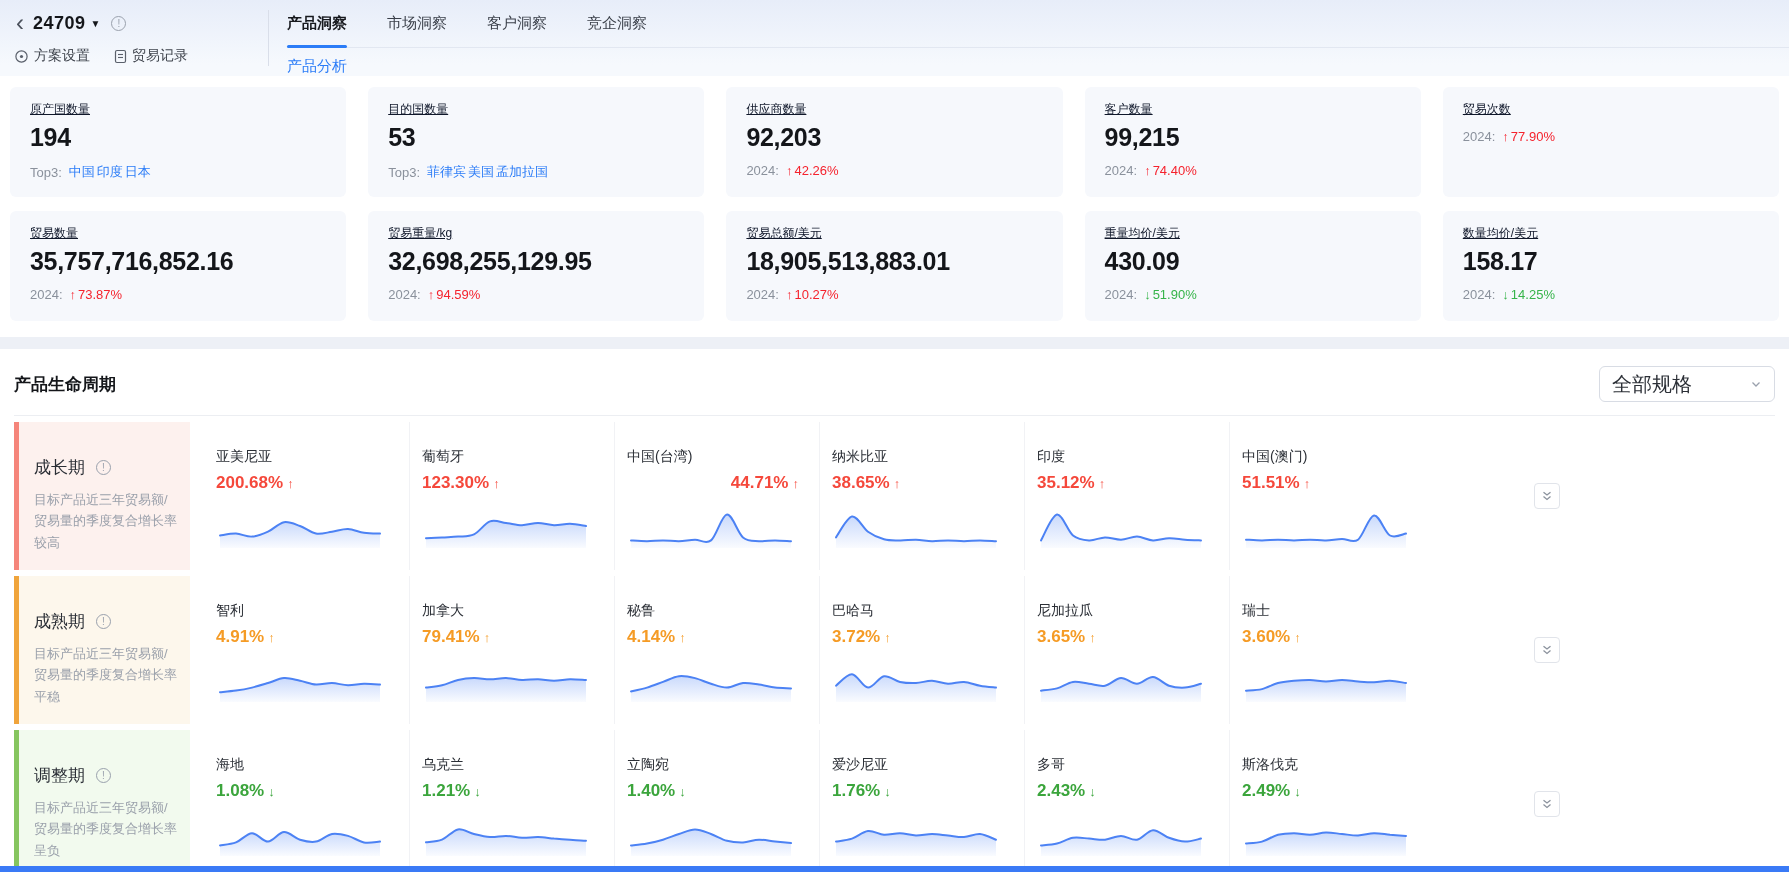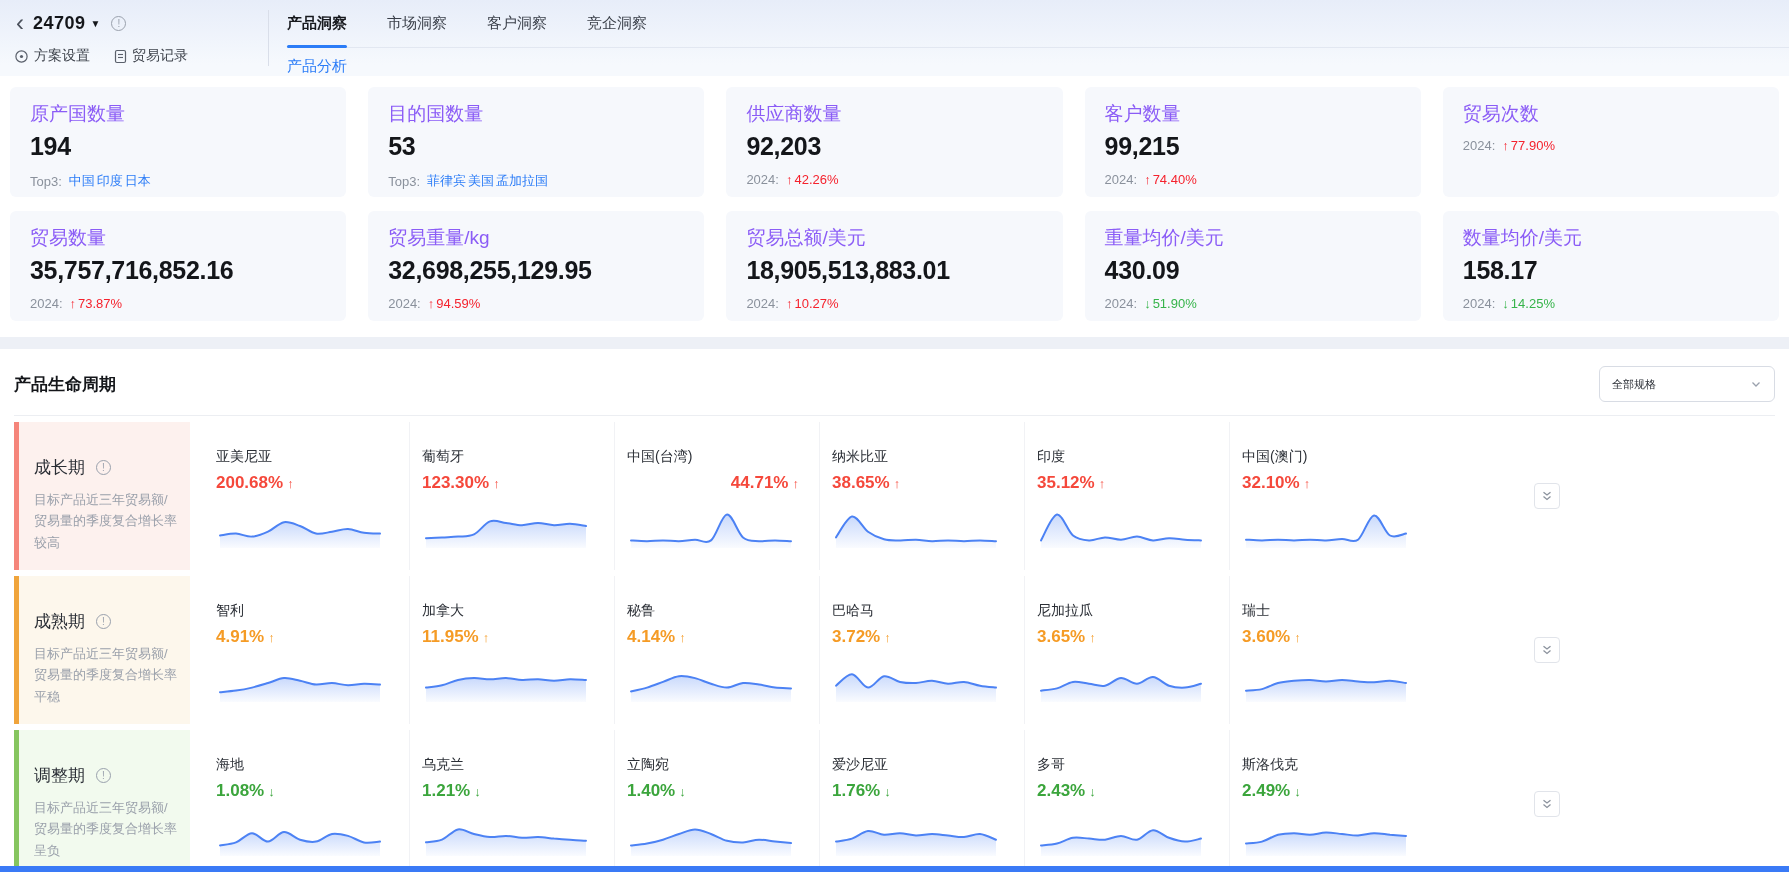--- a/index.html
+++ b/index.html
@@ -21,38 +21,38 @@
   .header-main { flex:1; padding-left:18px; display:flex; flex-direction:column; }
   .tabs-row { display:flex; gap:40px; height:48px; align-items:stretch; border-bottom:1px solid #e2e7f1; }
   .tab { display:flex; align-items:center; font-size:15px; color:#3a3f49; position:relative; cursor:pointer; }
   .tab.active { color:#17191e; font-weight:bold; }
   .tab.active::after { content:""; position:absolute; left:0; right:0; bottom:-1px; height:3px; background:#2b7cf7; border-radius:2px; }
   .subtab { margin-top:9px; color:#2b7cf7; font-size:15px; cursor:pointer; width:max-content; }
 
   
   .stats { padding:11px 10px 16px; display:grid; grid-template-columns:repeat(5,1fr); gap:14px 22px; background:#fff; }
   .card { background:#f6f8fc; border-radius:6px; padding:14px 20px 12px; height:110px; }
-  .card-label { font-size:19px; color:#8b5cf6; }
+  .card-label { font-size:12px; color:#0f172a;text-decoration:underline; }
   .card-value { font-size:25px; font-weight:bold; color:#14161a; margin-top:5px; letter-spacing:-.3px; white-space:nowrap; }
   .card-foot { margin-top:11px; font-size:13px; display:flex; align-items:center; gap:7px; }
   .foot-label { color:#8a919c; }
   .link { color:#2b7cf7; cursor:pointer; margin-right:2px; }
   .delta { display:inline-flex; align-items:center; gap:2px; }
   .delta.up { color:#f5222d; }
   .delta.down { color:#36b44a; }
   .arrow { font-weight:bold; font-size:13px; }
 
   .band { height:12px; background:#edf0f6; }
 
   
   .panel { background:#fff; padding:17px 14px 0; }
   .panel-head { display:flex; justify-content:space-between; align-items:center; }
   .panel-title { font-size:17px; font-weight:bold; color:#14161a;text-align:center; }
   .select { width:176px; height:36px; border:1px solid #d8dce4; border-radius:6px; display:flex; align-items:center;
-            justify-content:space-between; padding:0 12px; font-size:11px; color:#2b2f36; background:#fff; cursor:pointer; }
+            justify-content:space-between; padding:0 12px; font-size:20px; color:#2b2f36; background:#fff; cursor:pointer; }
   .panel-divider { height:1px; background:#eceef2; margin-top:13px; }
 
   .lc-row { display:flex; margin-top:6px; height:148px; }
   .lc-label { width:176px; flex:none; border-left:5px solid #ccc; padding:34px 12px 0 15px; }
   .lc-name { font-size:17px; color:#2b2f36; font-weight:500; display:flex; gap:7px; align-items:center; }
   .lc-desc { margin-top:10px; font-size:13px; color:#9aa0ab; line-height:1.65; }
   .lc-charts { flex:1; display:grid; grid-template-columns:repeat(6,205px) 1fr; margin-left:14px; }
   .lc-cell { padding:26px 20px 0 12px; border-left:1px solid #f1f2f5; }
   .lc-cell:first-child { border-left:none; }
   .country { font-size:14px; color:#2b2f36; }
@@ -323,21 +323,21 @@
                   <stop offset="100%" stop-color="#4c82f4" stop-opacity="0.03"></stop>
                 </linearGradient>
               </defs>
               <path d="M4,40.44 C6.7,36.1 14.7,15.4 20.0,14.6 C25.3,13.8 30.7,31.2 36.0,35.5 C41.3,39.8 46.7,40.1 52.0,40.4 C57.3,40.8 62.7,37.5 68.0,37.4 C73.3,37.3 78.7,39.8 84.0,39.7 C89.3,39.6 94.7,36.5 100.0,36.6 C105.3,36.8 110.7,40.2 116.0,40.4 C121.3,40.7 126.7,38.3 132.0,38.2 C137.3,38.0 142.7,39.3 148.0,39.7 C153.3,40.1 161.3,40.3 164.0,40.4 L164,48 L4,48 Z" fill="url(#g0_4)" stroke="none"></path>
               <path d="M4,40.44 C6.7,36.1 14.7,15.4 20.0,14.6 C25.3,13.8 30.7,31.2 36.0,35.5 C41.3,39.8 46.7,40.1 52.0,40.4 C57.3,40.8 62.7,37.5 68.0,37.4 C73.3,37.3 78.7,39.8 84.0,39.7 C89.3,39.6 94.7,36.5 100.0,36.6 C105.3,36.8 110.7,40.2 116.0,40.4 C121.3,40.7 126.7,38.3 132.0,38.2 C137.3,38.0 142.7,39.3 148.0,39.7 C153.3,40.1 161.3,40.3 164.0,40.4" fill="none" stroke="#4c82f4" stroke-width="2" stroke-linecap="round"></path>
             </svg>
   </div>
           <div class="lc-cell">
     <div class="country">中国(澳门)</div>
     <div class="pct" style="color: rgb(245, 72, 59);">
-      <span>32.10%</span>
+      <span>51.51%</span>
       <span class="pct-arrow arrow">↑</span>
     </div>
     <svg class="sparkline" width="168" height="50" viewBox="0 0 168 50">
               <defs>
                 <linearGradient id="g0_5" x1="0" y1="0" x2="0" y2="1">
                   <stop offset="0%" stop-color="#4c82f4" stop-opacity="0.30"></stop>
                   <stop offset="100%" stop-color="#4c82f4" stop-opacity="0.03"></stop>
                 </linearGradient>
               </defs>
               <path d="M4,39.68 C6.7,39.8 14.7,40.4 20.0,40.4 C25.3,40.4 30.7,39.7 36.0,39.7 C41.3,39.7 46.7,40.4 52.0,40.4 C57.3,40.4 62.7,39.7 68.0,39.7 C73.3,39.7 78.7,40.6 84.0,40.4 C89.3,40.3 94.7,39.0 100.0,38.9 C105.3,38.8 110.7,43.6 116.0,39.7 C121.3,35.8 126.7,16.1 132.0,15.4 C137.3,14.7 142.7,32.5 148.0,35.5 C153.3,38.5 161.3,33.9 164.0,33.6 L164,48 L4,48 Z" fill="url(#g0_5)" stroke="none"></path>
@@ -376,21 +376,21 @@
                   <stop offset="100%" stop-color="#4c82f4" stop-opacity="0.03"></stop>
                 </linearGradient>
               </defs>
               <path d="M4,38.16 C6.7,37.9 14.7,37.4 20.0,36.6 C25.3,35.9 30.7,34.9 36.0,33.6 C41.3,32.3 46.7,30.6 52.0,29.0 C57.3,27.5 62.7,24.5 68.0,24.1 C73.3,23.7 78.7,25.7 84.0,26.8 C89.3,27.8 94.7,30.2 100.0,30.6 C105.3,30.9 110.7,28.9 116.0,29.0 C121.3,29.2 126.7,31.2 132.0,31.3 C137.3,31.4 142.7,29.9 148.0,29.8 C153.3,29.7 161.3,30.4 164.0,30.6 L164,48 L4,48 Z" fill="url(#g1_0)" stroke="none"></path>
               <path d="M4,38.16 C6.7,37.9 14.7,37.4 20.0,36.6 C25.3,35.9 30.7,34.9 36.0,33.6 C41.3,32.3 46.7,30.6 52.0,29.0 C57.3,27.5 62.7,24.5 68.0,24.1 C73.3,23.7 78.7,25.7 84.0,26.8 C89.3,27.8 94.7,30.2 100.0,30.6 C105.3,30.9 110.7,28.9 116.0,29.0 C121.3,29.2 126.7,31.2 132.0,31.3 C137.3,31.4 142.7,29.9 148.0,29.8 C153.3,29.7 161.3,30.4 164.0,30.6" fill="none" stroke="#4c82f4" stroke-width="2" stroke-linecap="round"></path>
             </svg>
   </div>
           <div class="lc-cell">
     <div class="country">加拿大</div>
     <div class="pct" style="color: rgb(245, 155, 37);">
-      <span>11.95%</span>
+      <span>79.41%</span>
       <span class="pct-arrow arrow">↑</span>
     </div>
     <svg class="sparkline" width="168" height="50" viewBox="0 0 168 50">
               <defs>
                 <linearGradient id="g1_1" x1="0" y1="0" x2="0" y2="1">
                   <stop offset="0%" stop-color="#4c82f4" stop-opacity="0.30"></stop>
                   <stop offset="100%" stop-color="#4c82f4" stop-opacity="0.03"></stop>
                 </linearGradient>
               </defs>
               <path d="M4,33.6 C6.7,33.2 14.7,32.6 20.0,31.3 C25.3,30.1 30.7,27.2 36.0,26.0 C41.3,24.8 46.7,24.2 52.0,24.1 C57.3,24.0 62.7,25.2 68.0,25.2 C73.3,25.2 78.7,24.0 84.0,24.1 C89.3,24.2 94.7,25.8 100.0,26.0 C105.3,26.2 110.7,25.1 116.0,25.2 C121.3,25.4 126.7,26.8 132.0,26.8 C137.3,26.8 142.7,25.4 148.0,25.2 C153.3,25.1 161.3,25.9 164.0,26.0 L164,48 L4,48 Z" fill="url(#g1_1)" stroke="none"></path>

